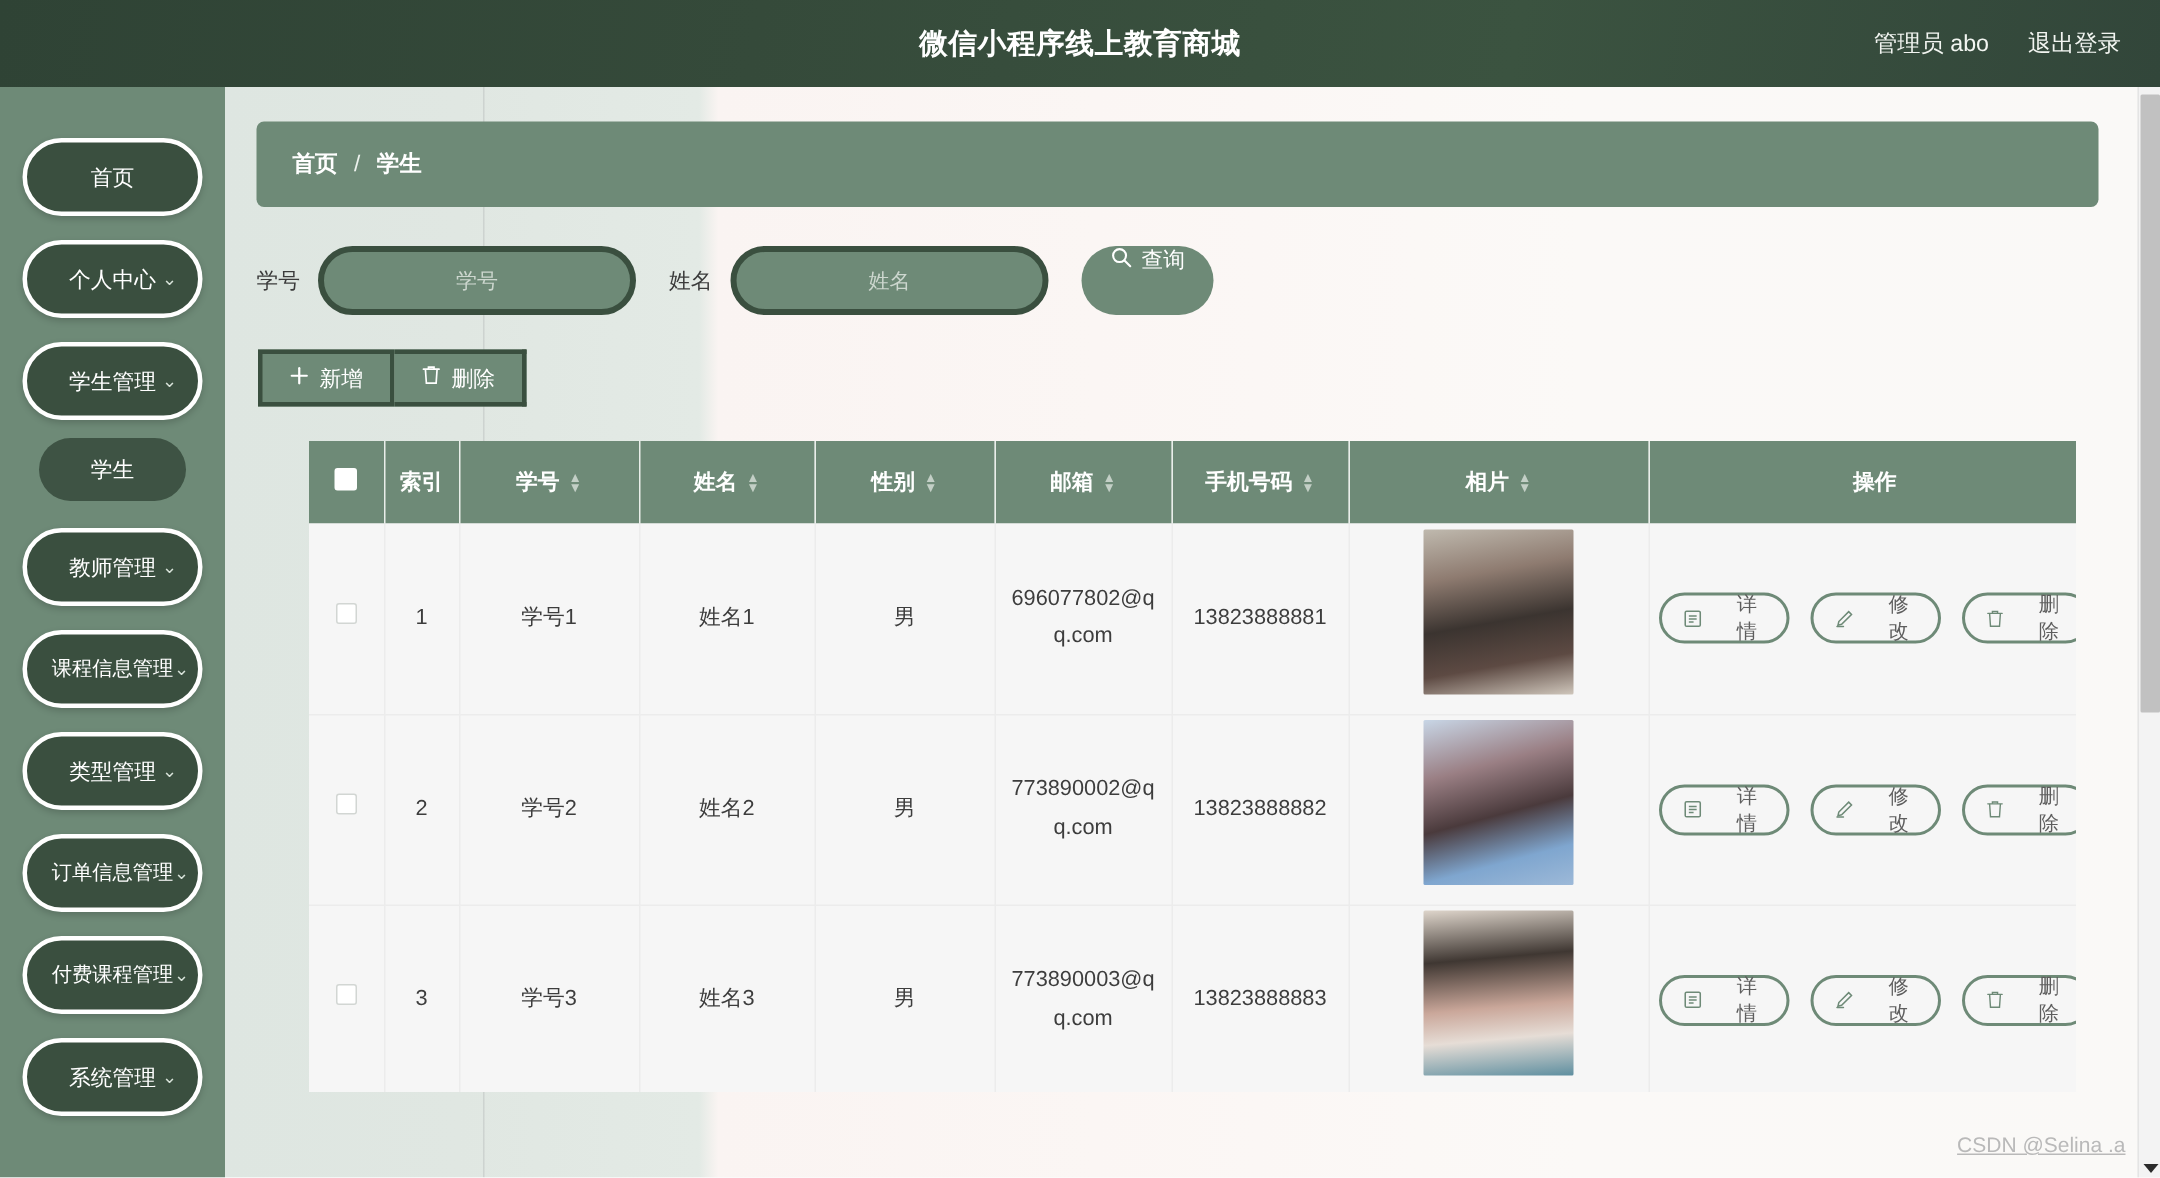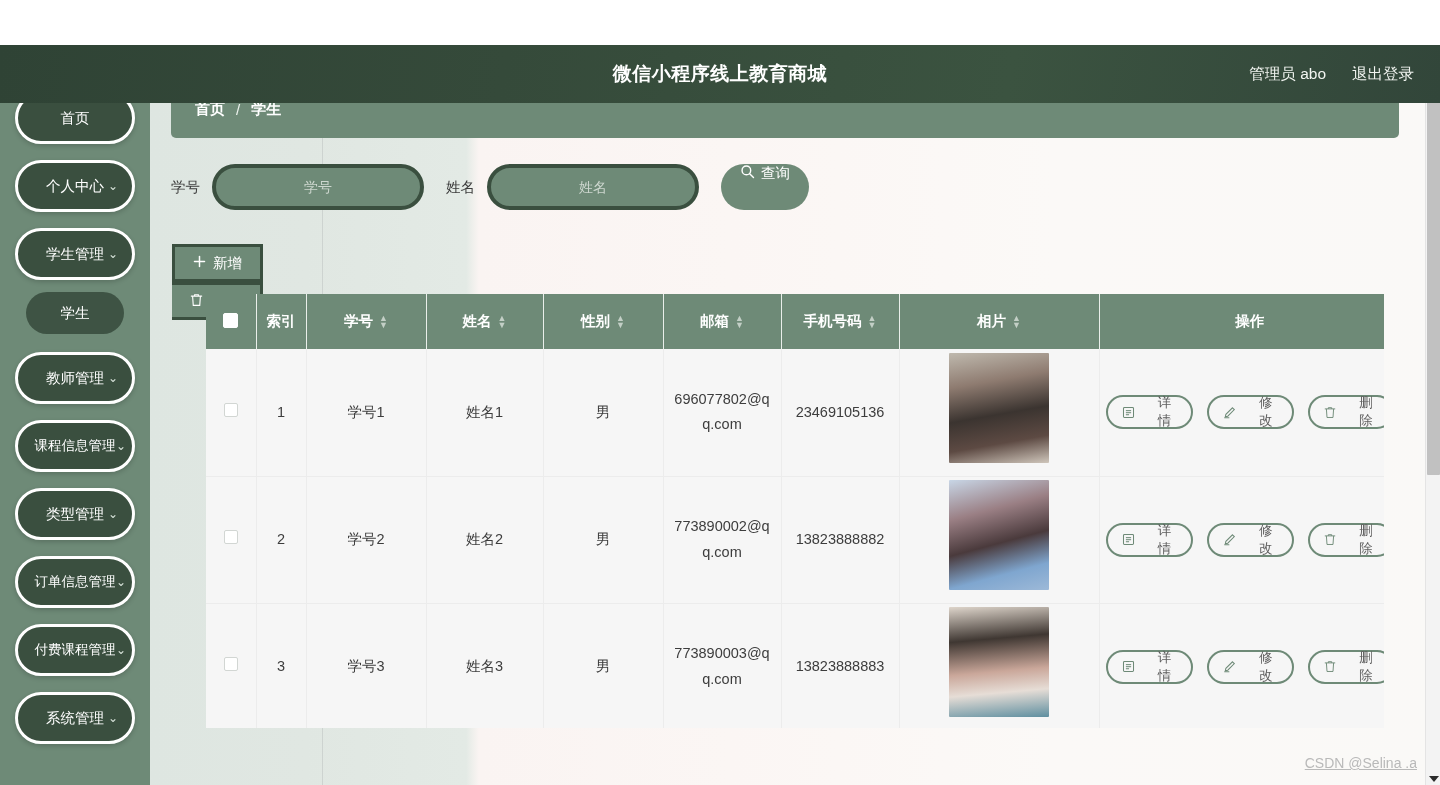--- a/index.html
+++ b/index.html
@@ -20,21 +20,20 @@
   
   .topbar {
     position: absolute;
     top: 0; left: 0;
     width: 1440px;
     height: 58px;
     background: linear-gradient(100deg, #2f4335 0%, #354a3a 35%, #3b5340 70%, #32463a 100%);
     display: flex;
     align-items: center;
     z-index: 40;
-    margin-top: 45px;
   }
   .topbar-title {
     position: absolute;
     left: 0; right: 0;
     text-align: center;
     color: #ffffff;
     font-size: 19px;
     font-weight: bold;
     letter-spacing: 0.5px;
   }
@@ -185,24 +184,23 @@
     justify-content: center;
     gap: 6px;
     cursor: pointer;
     font-family: "Liberation Sans", sans-serif;
   }
   .s-btn svg { display: block; }
 
   
   .actionbar {
     position: absolute;
-    top: 186px; left: 22px;
+    top: 175px; left: 22px;
     display: flex;
     z-index: 2;
-    flex-direction: column;
   }
   .a-btn {
     height: 38px;
     padding: 0 18px;
     background: #6e8a77;
     border: 3px solid #3a4f3f;
     color: #ffffff;
     font-size: 14.5px;
     display: flex;
     align-items: center;
@@ -545,21 +543,21 @@
       </thead>
       <tbody>
 
         <tr>
           <td><span class="cb"></span></td>
           <td>1</td>
           <td>学号1</td>
           <td>姓名1</td>
           <td>男</td>
           <td>696077802@qq.com</td>
-          <td>23469105136</td>
+          <td>13823888881</td>
           <td>
             <span class="photo ph1"></span>
           </td>
           <td>
             <div class="ops">
               <button class="op-btn">
                 <span>
                   <svg width="13" height="13" viewBox="0 0 14 14" fill="none" stroke="#6e8a77" stroke-width="1.1">
                     <rect x="1.6" y="1.6" width="10.8" height="10.8" rx="1"></rect>
                     <line x1="4.2" y1="5" x2="9.8" y2="5"></line>

